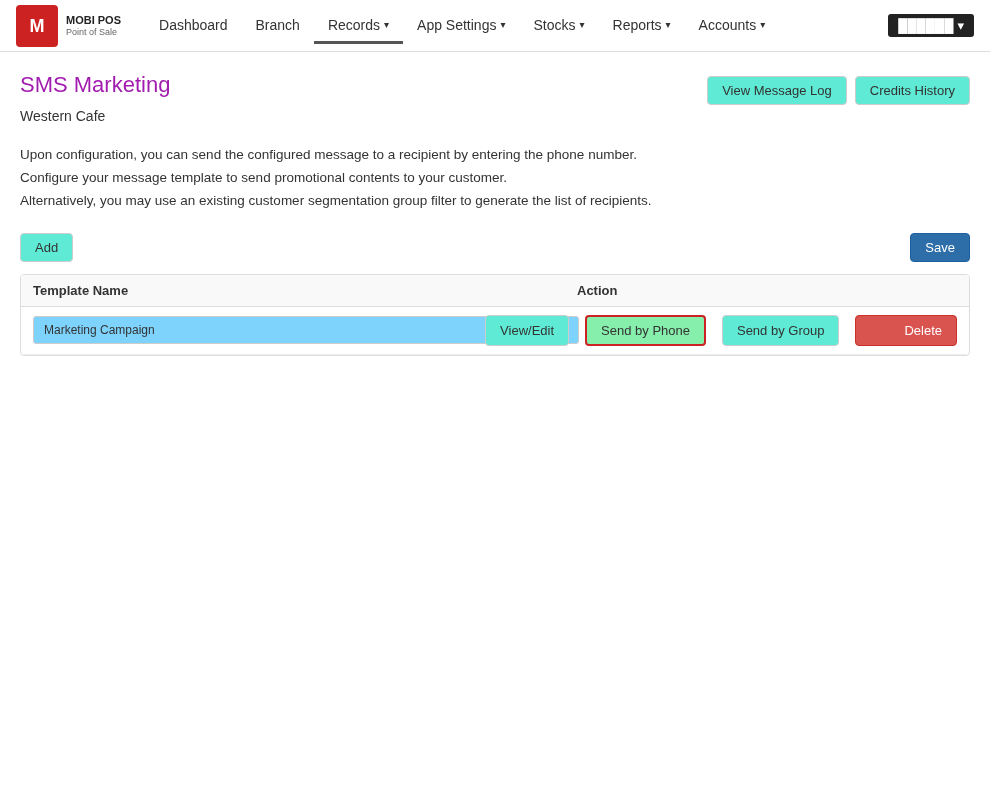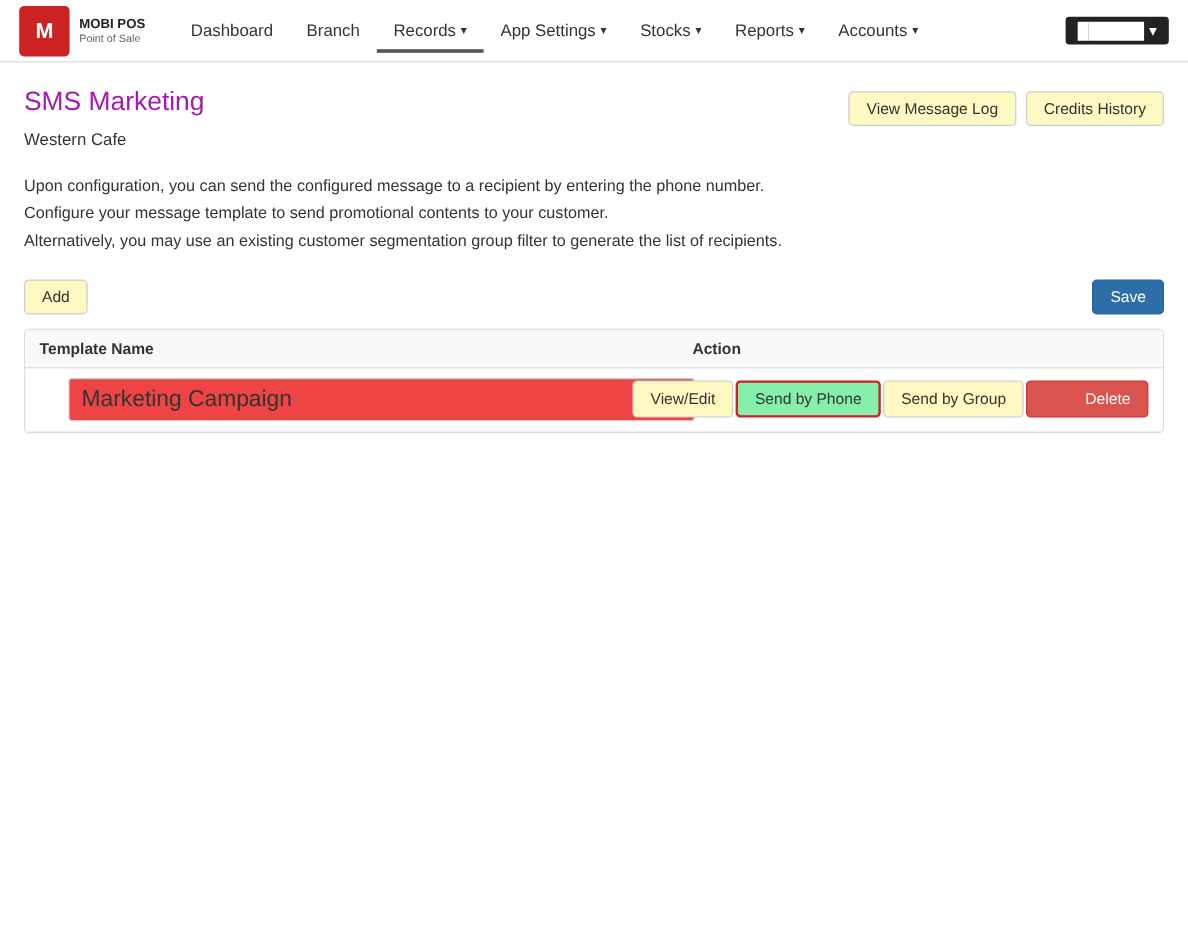--- a/index.html
+++ b/index.html
@@ -120,21 +120,21 @@
       color: #333;
       clear: both;
     }
     .btn {
       display: inline-flex;
       align-items: center;
       justify-content: center;
       padding: 6px 14px;
       border-radius: 4px;
       border: 1px solid #ccc;
-      background: #fef9c3;
+      background: #5eead4;
       color: #333;
       font-size: 13px;
       cursor: pointer;
       white-space: nowrap;
     }
     .btn-primary {
       background: #2d6da8;
       color: #fff;
       border-color: #2060a0;
     }
@@ -181,28 +181,27 @@
       align-items: center;
       padding: 8px 12px;
       border-bottom: 1px solid #eee;
       gap: 8px;
     }
     .template-name-input {
       flex: 1;
       padding: 6px 10px;
       border: 1px solid #ccc;
       border-radius: 3px;
-      font-size: 19px;
-      color: #333;
-      background: #ef4444;
-      margin-left: 24px;
+      font-size: 12px;
+      color: #333;
+      background: #7dd3fc;
     }
     .action-buttons {
       display: flex;
-      gap: 2px;
+      gap: 16px;
       width: 370px;
       justify-content: flex-end;
     }
   </style>
 </head>
 <body>
 
 <nav class="navbar">
   <div class="navbar-brand">
     <div class="brand-logo">

